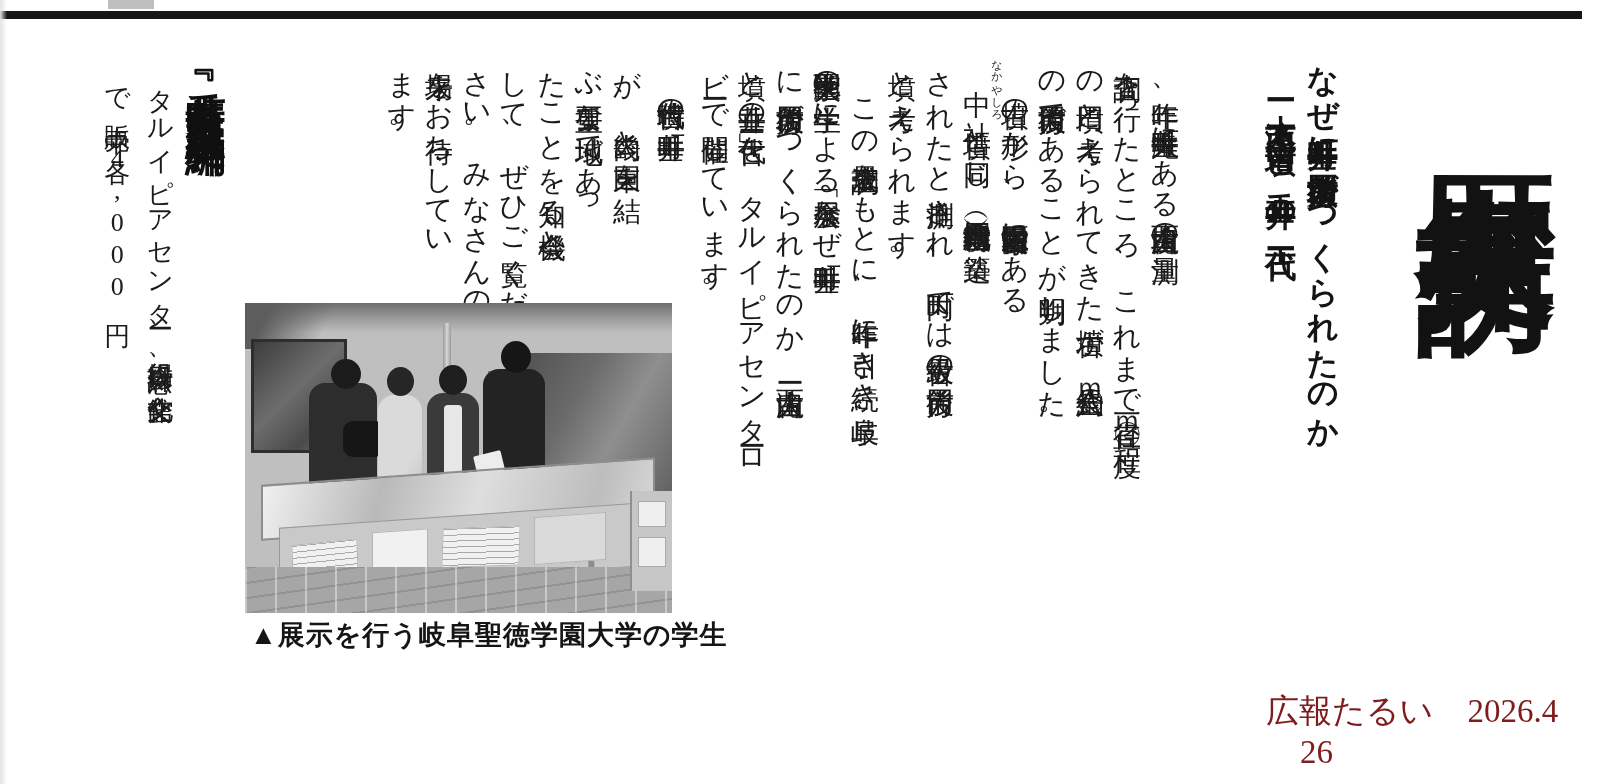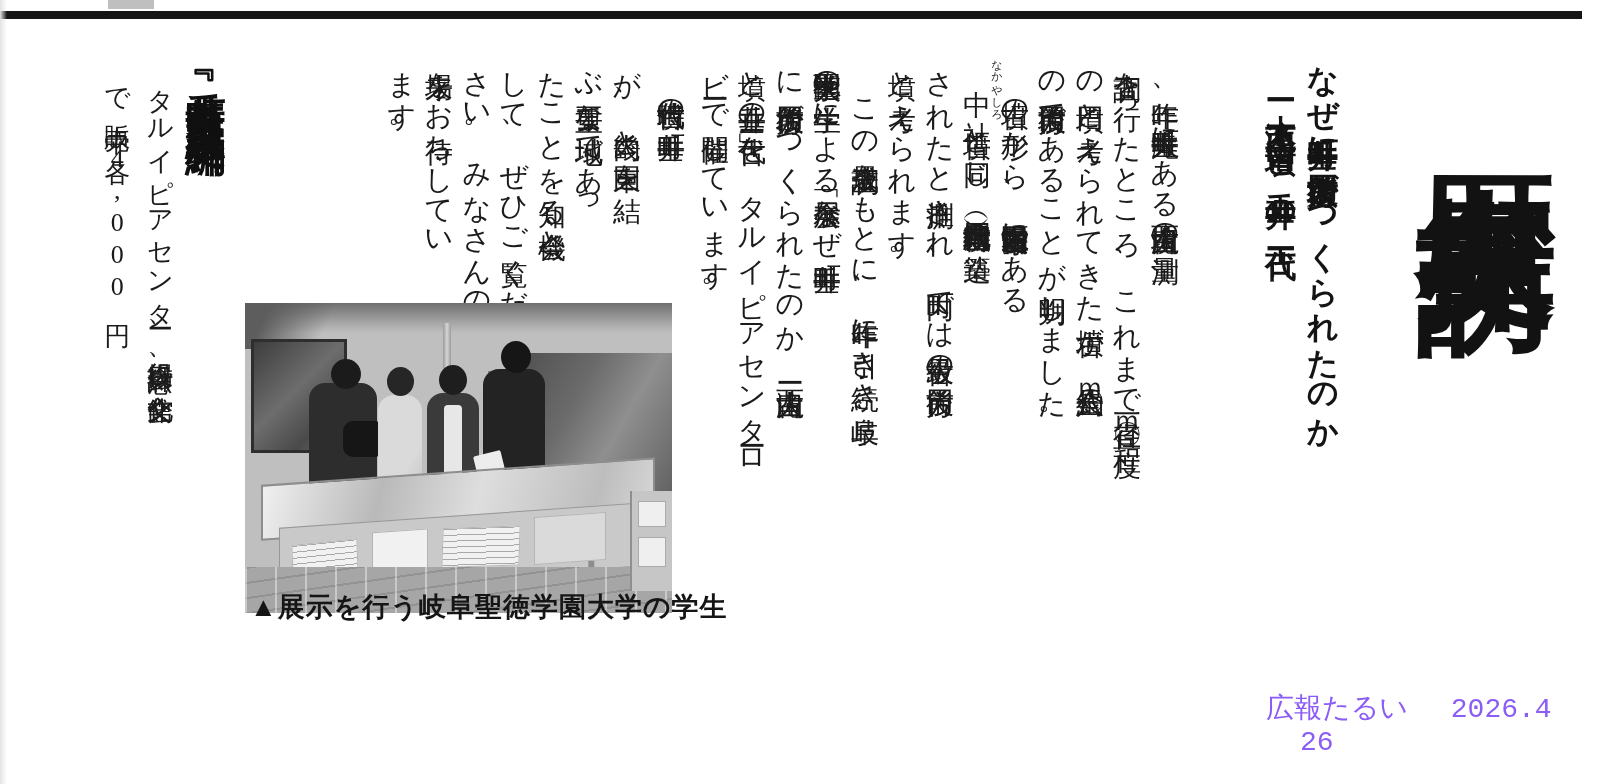--- a/index.html
+++ b/index.html
@@ -27,25 +27,25 @@
   .tall { height:604px; }
   .short { height:262px; }
 
   ruby { ruby-position:over; }
   rt { font-size:11px; letter-spacing:0; font-weight:normal; }
 
   .ad-title { left:180px; top:56px; font-size:40px; font-weight:900; letter-spacing:4px; color:#101010; }
   .ad1 { left:143px; top:70px; font-size:26px; letter-spacing:1px; }
   .ad2 { left:100px; top:70px; font-size:26px; letter-spacing:3px; text-orientation:upright; }
 
-  .caption { position:absolute; left:250px; top:589px; font-size:27px; font-weight:600;
+  .caption { position:absolute; left:250px; top:617px; font-size:27px; font-weight:600;
              letter-spacing:1px; color:#151515; }
 
-  .footer { position:absolute; left:1266px; top:689px; font-size:28px; color:#8b5cf6;
-            font-family:Liberation Mono, monospace; }
+  .footer { position:absolute; left:1266px; top:689px; font-size:33px; color:#7f1d1d;
+            font-family:Liberation Serif, serif; }
   .footer span { display:inline-block; }
   .footer .issue { margin-left:26px; }
   .footer .pageno { margin-left:34px; }
 
   
   .photo { position:absolute; left:245px; top:303px; width:427px; height:310px;
            background:#bfbfbf; overflow:hidden; }
   .photo .ceiling { position:absolute; left:0; top:0; width:100%; height:30px;
            background:linear-gradient(to bottom,#6f6f6f,#a9a9a9 70%,rgba(170,170,170,0)); }
   .photo .ceiling-corner { position:absolute; left:0; top:0; width:110px; height:46px;

